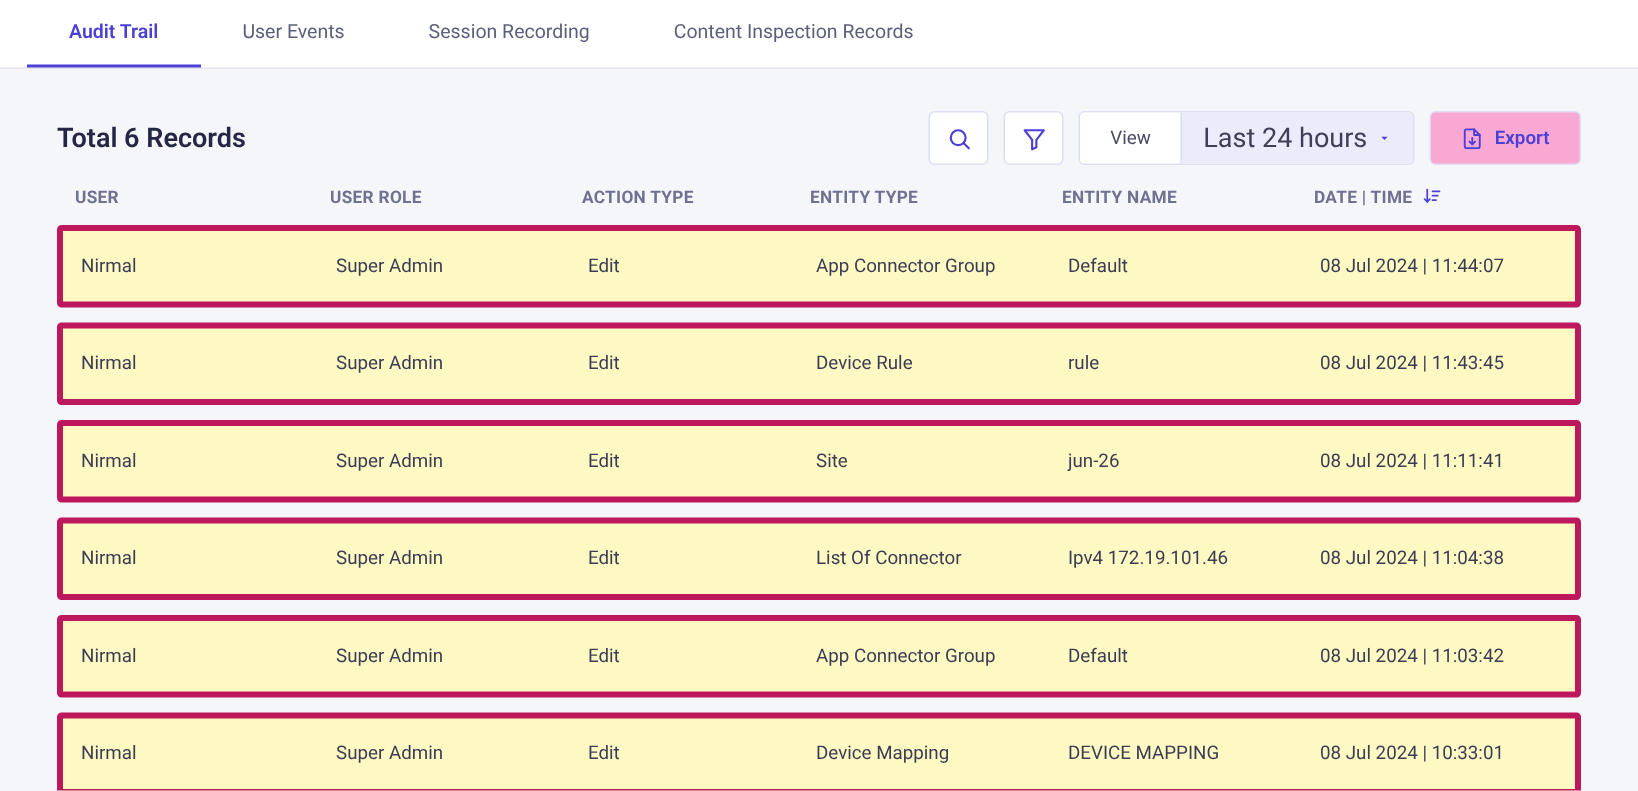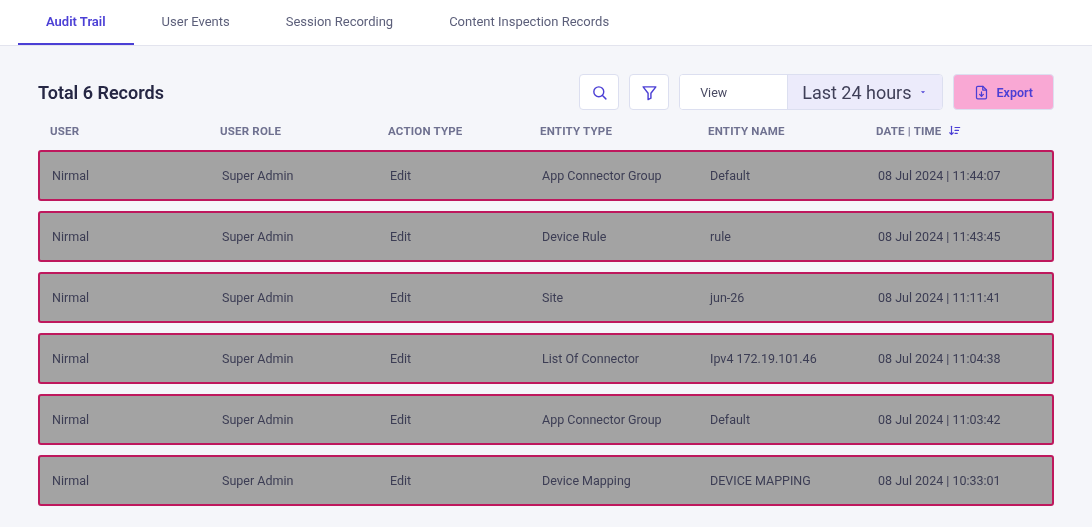--- a/index.html
+++ b/index.html
@@ -65,21 +65,20 @@
     cursor: pointer;
   }
   .seg {
     display: flex;
     align-items: stretch;
     border: 1px solid #dcdff0;
     border-radius: 4px;
     overflow: hidden;
     height: 36px;
     background:#fff;
-    gap:40px;
   }
   .seg .seg-a {
     padding: 0 20px;
     display:flex; align-items:center;
     font-size: 12.5px;
     color:#4a4b63;
     background:#fff;
   }
   .seg .seg-b {
     padding: 0 14px;
@@ -113,22 +112,22 @@
     font-weight: 700;
     letter-spacing: .2px;
     color:#6f7190;
     text-transform: uppercase;
   }
   .thead .th { display:flex; align-items:center; gap:6px; }
   .rows { display:flex; flex-direction:column; gap:10px; }
   .row {
     display:grid;
     grid-template-columns: 170px 168px 152px 168px 168px 1fr;
-    background:#a3a3a3;
-    border:2px solid #be185d;
+    background:#fef9c3;
+    border:4px solid #be185d;
     border-radius:3px;
     padding: 16px 12px;
     font-size: 12.5px;
     color:#3c3d54;
   }
   svg { display:block; }
 </style>
 </head>
 <body>
 

